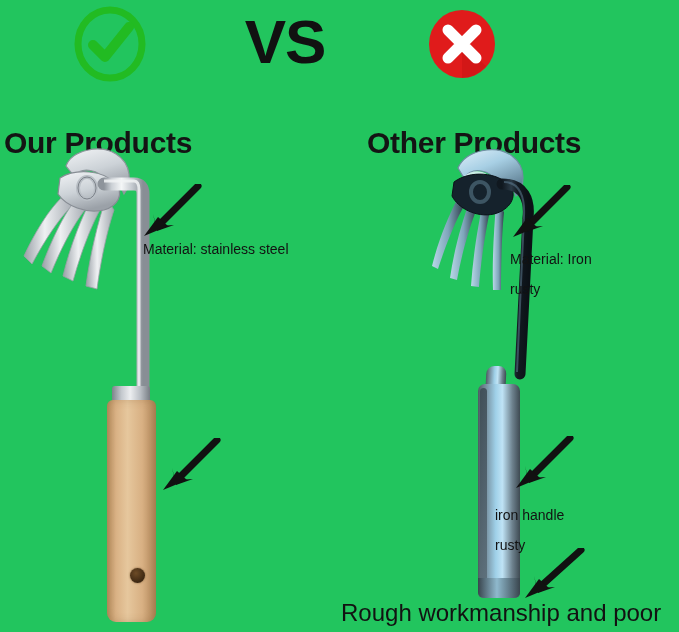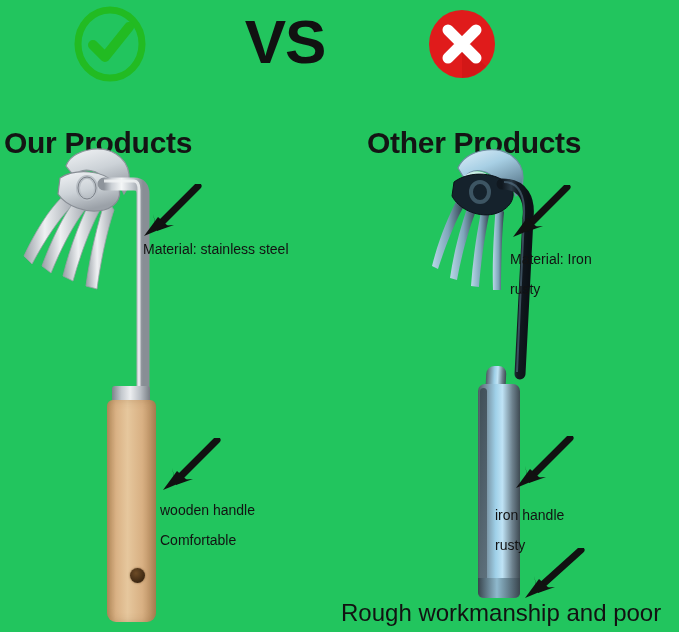--- a/index.html
+++ b/index.html
@@ -255,21 +255,19 @@
       <path d="M66 2 L26 38" stroke="#111111" stroke-width="7" stroke-linecap="round"></path>
       <path d="M10 50 L34 40 L24 31 Z" fill="#111111"></path>
     </svg>
   </div>
 
   <div id="callout-material-left" class="callout">Material: stainless steel</div>
 
   <div id="callout-material-right" class="callout">Material: Iron
 rusty</div>
 
-  <div id="callout-handle-left" class="callout">wooden handle
-Comfortable</div>
 
   <div id="callout-handle-right" class="callout">iron handle
 rusty</div>
 
   <div id="callout-quality" class="callout">Rough workmanship and poor quality</div>
 
 </div>
 
 </body></html>

